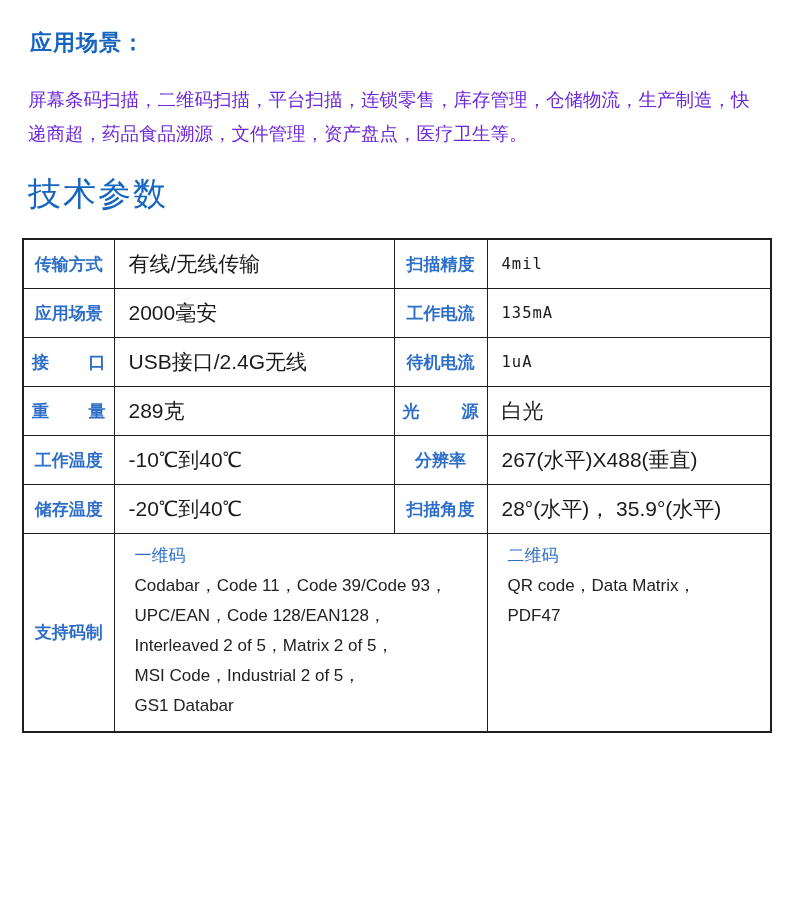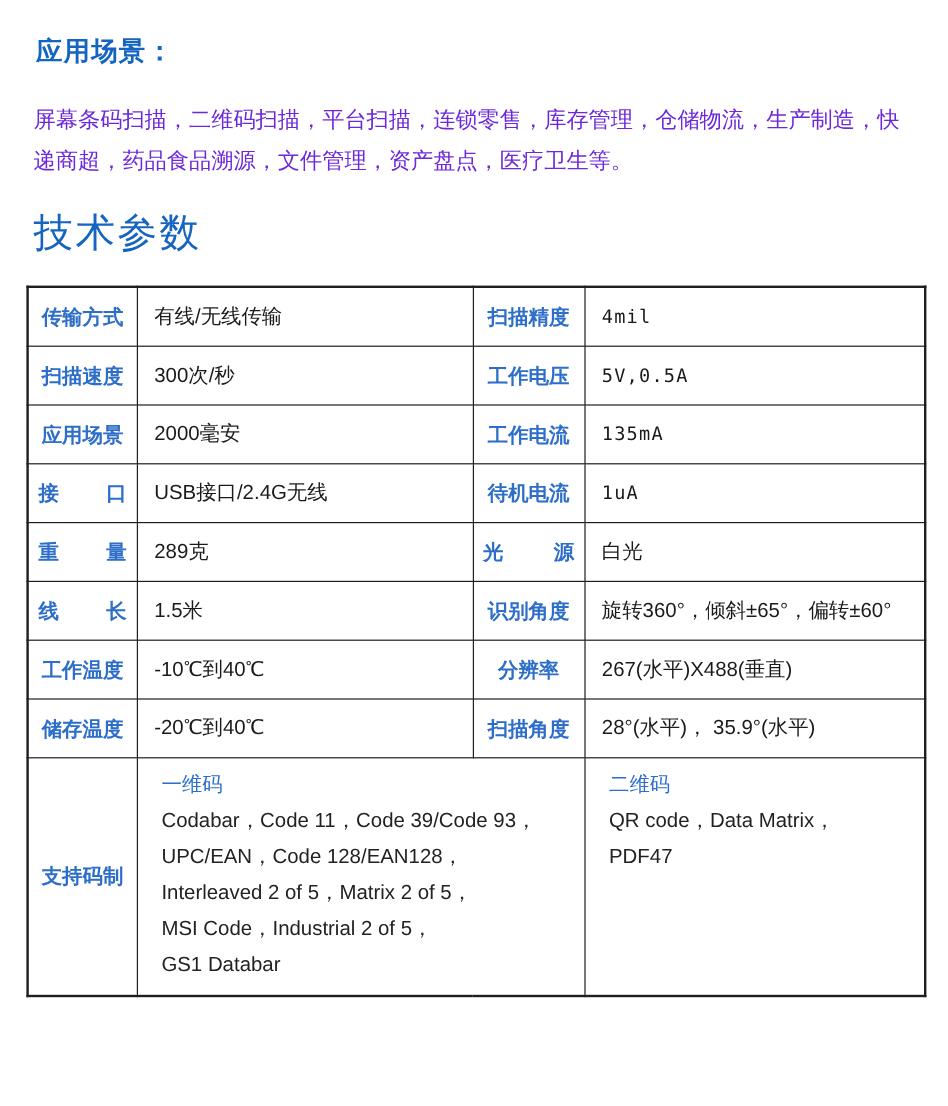--- a/index.html
+++ b/index.html
@@ -17,21 +17,21 @@
   .h-tech{color:var(--heading);font-size:33px;font-weight:normal;letter-spacing:2px;margin:21px 0 0 6px;}
 
   table.spec{border-collapse:collapse;table-layout:fixed;width:748px;margin-top:21px;border:2px solid var(--border);}
   table.spec td{border:1px solid var(--border);overflow:hidden;}
 
   .spec-label{
     color:var(--label);font-weight:bold;font-size:17px;text-align:center;
     height:48px;padding:0 8px;white-space:nowrap;
   }
   .spec-label.spread{text-align:justify;text-align-last:justify;}
-  .spec-value{font-size:17px;color:var(--text);padding:2px 14px;line-height:22px;}
+  .spec-value{font-size:21px;color:var(--text);padding:2px 14px;line-height:22px;}
   .spec-value.mono{font-family:"DejaVu Sans Mono",monospace;font-size:15.5px;letter-spacing:1px;}
 
   .code-cell{vertical-align:top;padding:7px 14px 10px 20px;font-size:17px;line-height:30px;color:#222;}
   .code-title{color:var(--label);font-weight:normal;}
   .dashed-right{border-right-style:dashed;}
   .label-cell-tall{height:auto;}
 </style>
 </head>
 <body>
 
@@ -51,48 +51,36 @@
       <col style="width:284px">
     </colgroup>
     <tbody id="spec-rows">
         <tr>
           <td class="spec-label">传输方式</td>
           <td class="spec-value">有线/无线传输</td>
           <td class="spec-label">扫描精度</td>
           <td class="spec-value mono">4mil</td>
         </tr>
         <tr>
-          <td class="spec-label">扫描速度</td>
-          <td class="spec-value">300次/秒</td>
-          <td class="spec-label">工作电压</td>
-          <td class="spec-value mono">5V,0.5A</td>
-        </tr>
-        <tr>
           <td class="spec-label">应用场景</td>
           <td class="spec-value">2000毫安</td>
           <td class="spec-label">工作电流</td>
           <td class="spec-value mono">135mA</td>
         </tr>
         <tr>
           <td class="spec-label spread">接　口</td>
           <td class="spec-value">USB接口/2.4G无线</td>
           <td class="spec-label">待机电流</td>
           <td class="spec-value mono">1uA</td>
         </tr>
         <tr>
           <td class="spec-label spread">重　量</td>
           <td class="spec-value">289克</td>
           <td class="spec-label spread">光　源</td>
           <td class="spec-value">白光</td>
-        </tr>
-        <tr>
-          <td class="spec-label spread">线　长</td>
-          <td class="spec-value">1.5米</td>
-          <td class="spec-label">识别角度</td>
-          <td class="spec-value">旋转360°，倾斜±65°，偏转±60°</td>
         </tr>
         <tr>
           <td class="spec-label">工作温度</td>
           <td class="spec-value">-10℃到40℃</td>
           <td class="spec-label">分辨率</td>
           <td class="spec-value">267(水平)X488(垂直)</td>
         </tr>
         <tr>
           <td class="spec-label">储存温度</td>
           <td class="spec-value">-20℃到40℃</td>

